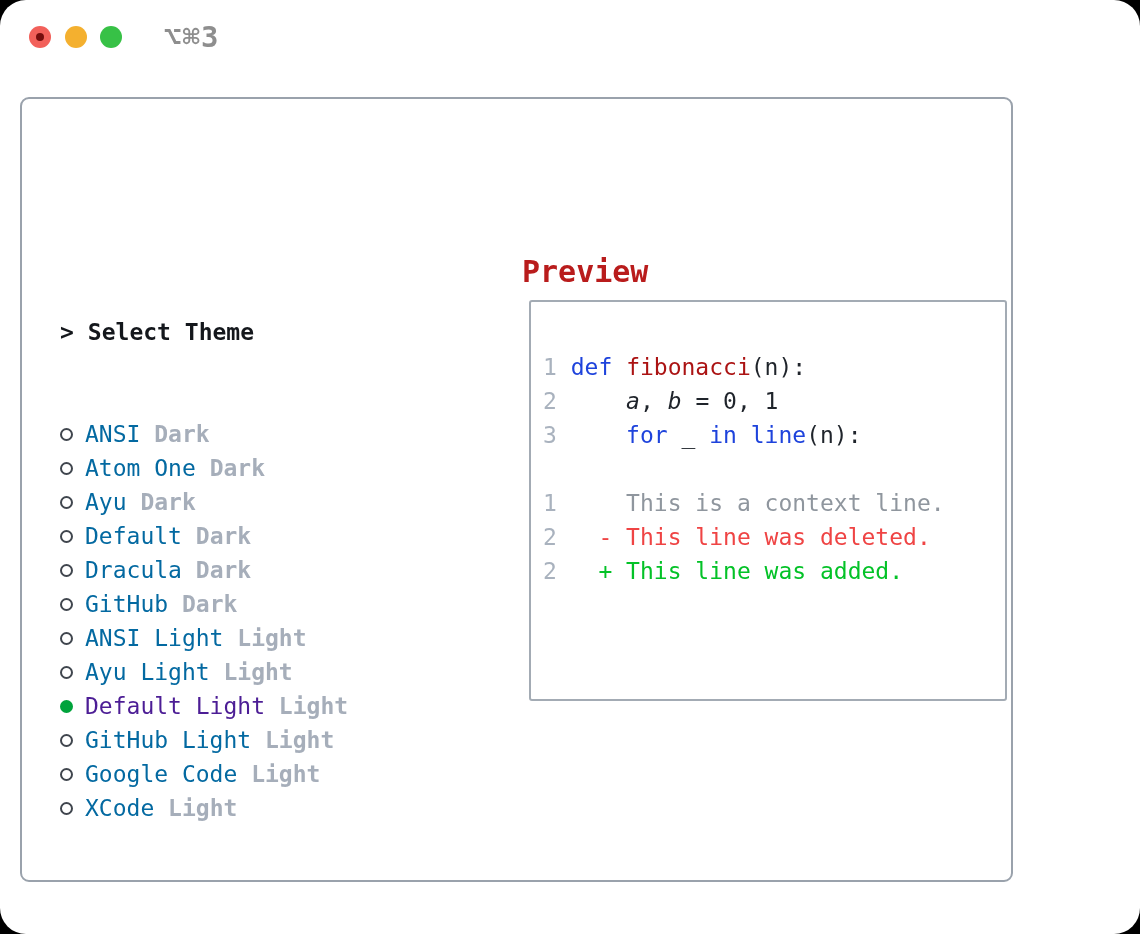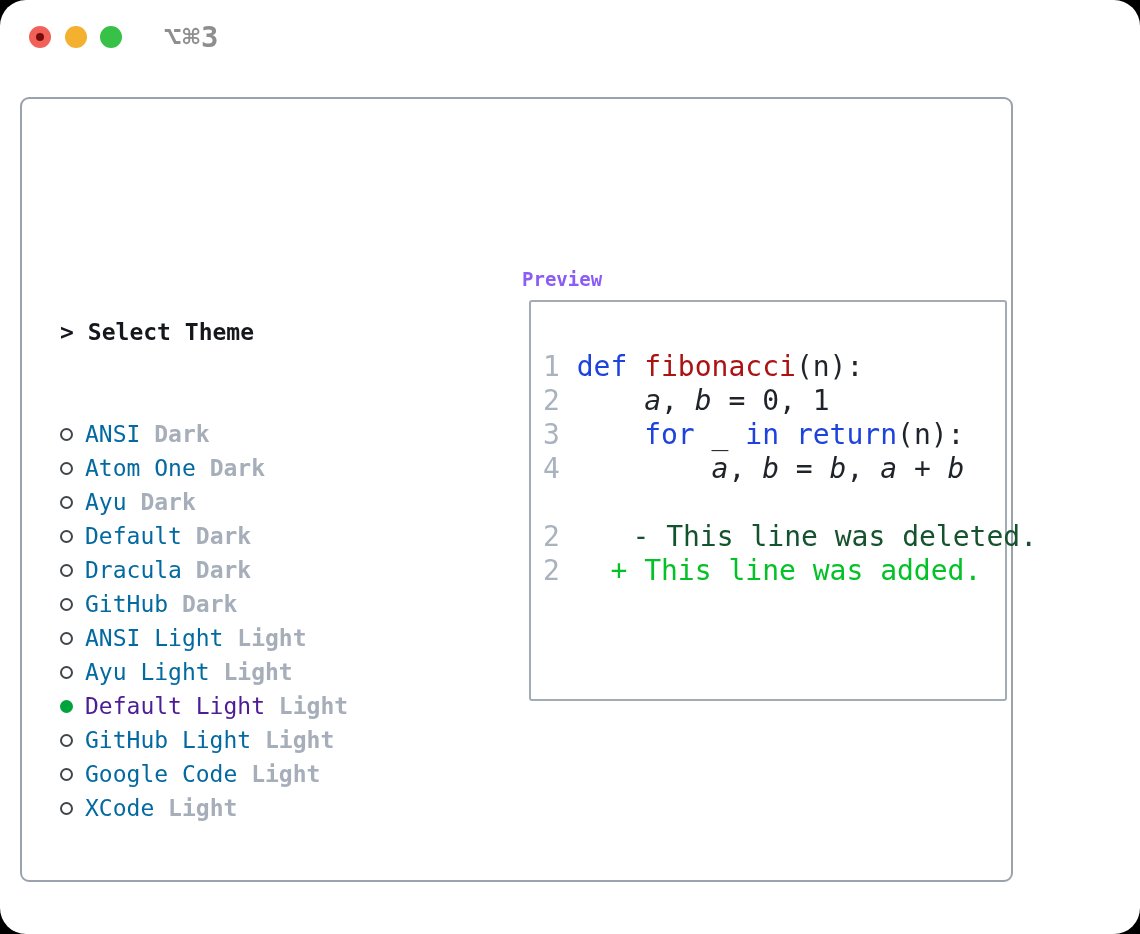--- a/index.html
+++ b/index.html
@@ -32,36 +32,36 @@
     display:inline-block;width:13px;height:13px;border-radius:50%;
     border:2px solid #40464e;box-sizing:border-box;background:#fff;
     margin:0 12px 2px 0;vertical-align:middle;
   }
   .radio.on{background:#00a33c;border-color:#00a33c;}
   .theme-item .name{color:#0369a1;}
   .theme-item .name.sel{color:#4c1d95;}
   .variant{color:#a6aeba;font-weight:bold;}
   
   .preview-title{
-    position:absolute;left:500px;top:163px;height:34px;line-height:34px;
-    font-size:19px;font-weight:700;color:#8b5cf6;
+    position:absolute;left:500px;top:156px;height:34px;line-height:34px;
+    font-size:30px;font-weight:700;color:#b91c1c;
   }
   .preview-box{
     position:absolute;left:507px;top:201px;width:478px;height:401px;
     border:2px solid #a3abb4;border-radius:3px;box-sizing:border-box;background:#fff;
   }
-  .preview-code{position:absolute;left:12px;top:48px;font-size:28px;line-height:34px;}
+  .preview-code{position:absolute;left:12px;top:48px;font-size:23px;line-height:34px;}
   .pline{height:34px;white-space:pre;color:#1f242b;}
   .num{color:#a9b2be;}
   .kw{color:#1e43dc;}
   .fn{color:#ab1313;}
   .v{font-style:italic;color:#1f242b;}
   .p{color:#1f242b;}
   .ctx{color:#8f969e;}
-  .del{color:#14532d;margin-left:22px;}
+  .del{color:#ef4444;}
   .add{color:#03c227;}
 </style>
 </head>
 <body>
 
 <div class="window">
 
   <span class="dot dot-red"></span>
   <span class="dot dot-yellow"></span>
   <span class="dot dot-green"></span>
@@ -79,22 +79,22 @@
       
       
     </div>
 
     <div class="preview-title">Preview</div>
 
     <div class="preview-box">
       <div class="preview-code">
           <div class="pline"><span class="num">1</span><span class="p"> </span><span class="kw">def</span><span class="p"> </span><span class="fn">fibonacci</span><span class="p">(n):</span></div>
           <div class="pline"><span class="num">2</span><span class="p">     </span><span class="v">a</span><span class="p">, </span><span class="v">b</span><span class="p"> = 0, 1</span></div>
-          <div class="pline"><span class="num">3</span><span class="p">     </span><span class="kw">for</span><span class="p"> _ </span><span class="kw">in</span><span class="p"> </span><span class="kw">return</span><span class="p">(n):</span></div>
-          <div class="pline"><span class="num">4</span><span class="p">         </span><span class="v">a</span><span class="p">, </span><span class="v">b</span><span class="p"> = </span><span class="v">b</span><span class="p">, </span><span class="v">a</span><span class="p"> + </span><span class="v">b</span></div>
+          <div class="pline"><span class="num">3</span><span class="p">     </span><span class="kw">for</span><span class="p"> _ </span><span class="kw">in</span><span class="p"> </span><span class="kw">line</span><span class="p">(n):</span></div>
           <div class="pline"><span class="num"></span></div>
+          <div class="pline"><span class="num">1</span><span class="p">     </span><span class="ctx">This is a context line.</span></div>
           <div class="pline"><span class="num">2</span><span class="p">   </span><span class="del">- This line was deleted.</span></div>
           <div class="pline"><span class="num">2</span><span class="p">   </span><span class="add">+ This line was added.</span></div>
         </div>
     </div>
 
   </div>
 </div>
 
 </body></html>

